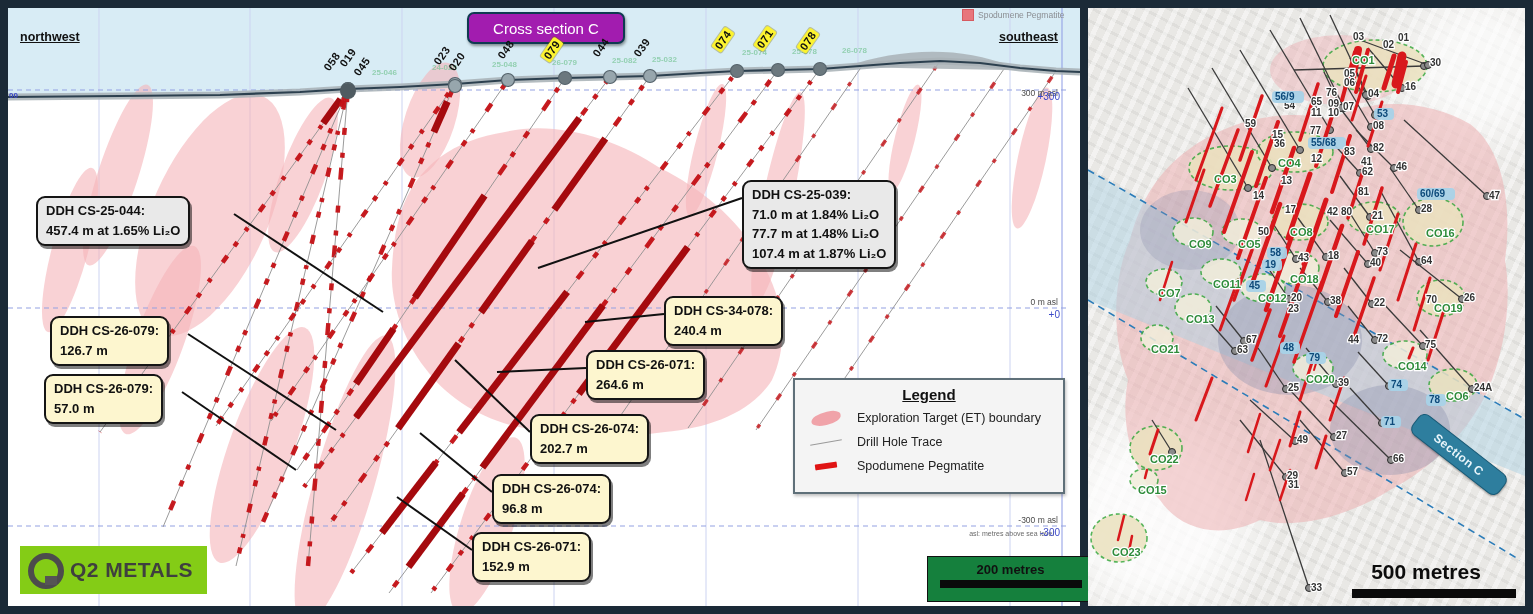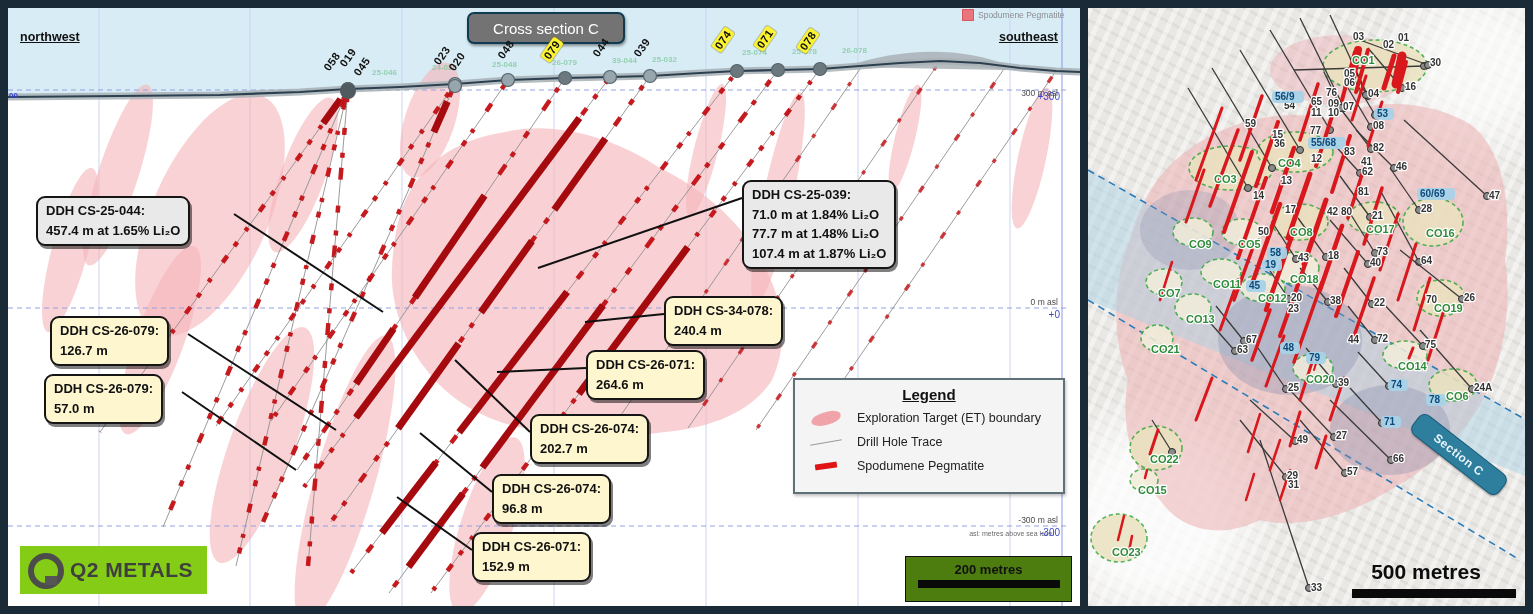--- a/index.html
+++ b/index.html
@@ -6,21 +6,21 @@
   #root{position:relative;width:1533px;height:614px;background:#1b2a37;font-family:"Liberation Sans",sans-serif;overflow:hidden;}
   .panel{position:absolute;overflow:hidden;}
   #xsec-panel{left:8px;top:8px;width:1072px;height:598px;background:#ffffff;}
   #map-panel{left:1088px;top:8px;width:437px;height:598px;background:#e9e8e5;
     background-image:
       radial-gradient(circle at 15% 85%, rgba(255,255,255,.8) 0 60px, rgba(0,0,0,0) 130px),
       radial-gradient(circle at 90% 10%, rgba(255,255,255,.7) 0 40px, rgba(0,0,0,0) 110px),
       repeating-linear-gradient(115deg, rgba(255,255,255,.45) 0 5px, rgba(0,0,0,0) 5px 13px),
       repeating-linear-gradient(28deg, rgba(0,0,0,.045) 0 3px, rgba(0,0,0,0) 3px 12px);}
   svg{position:absolute;left:0;top:0;}
-  .title-pill{position:absolute;left:467px;top:12px;width:154px;height:28px;background:#737373;border:2px solid #0f3a51;border-radius:7px;color:#fff;font-size:15px;display:flex;align-items:center;justify-content:center;box-shadow:1px 2px 3px rgba(0,0,0,.4);}
+  .title-pill{position:absolute;left:467px;top:12px;width:154px;height:28px;background:#a21caf;border:2px solid #0f3a51;border-radius:7px;color:#fff;font-size:15px;display:flex;align-items:center;justify-content:center;box-shadow:1px 2px 3px rgba(0,0,0,.4);}
   .dir-label{position:absolute;top:30px;font-size:12.5px;font-weight:bold;color:#111;text-decoration:underline;}
   .mini-legend{position:absolute;left:962px;top:9px;display:flex;align-items:center;gap:4px;}
   .mini-legend .sw{width:10px;height:10px;background:#e8767c;border:1px solid #d65a60;}
   .mini-legend .lbl{font-size:8.5px;color:#8a8d92;}
   .collar-label{position:absolute;font-size:11px;font-weight:bold;color:#101010;transform:rotate(-55deg);transform-origin:0 100%;white-space:nowrap;letter-spacing:.5px;}
   .collar-label.hl{background:#fcf32f;padding:0 2px;border-radius:2px;box-shadow:0 0 0 1px rgba(120,110,0,.35);}
   .ghost-label{position:absolute;font-size:8px;font-weight:bold;color:#7cc79b;opacity:.75;white-space:nowrap;}
   .callout{position:absolute;border:2.5px solid #151515;border-radius:9px;padding:3px 8px 4px 8px;font-size:13px;font-weight:bold;color:#111;line-height:1.5;box-shadow:2px 3px 0 rgba(0,0,0,.5);white-space:nowrap;}
   .callout.grey{background:#e9e9e9;}
   .callout.yellow{background:#fdf6cf;}
@@ -29,21 +29,21 @@
   .footnote{position:absolute;left:938px;top:530px;width:116px;text-align:right;font-size:7px;color:#6a6a6a;}
   .edge-tick{position:absolute;left:9px;top:91px;font-size:8px;color:#3b49c8;font-weight:bold;}
   .legend-box{position:absolute;left:793px;top:378px;width:268px;height:112px;background:#f4f4f4;border:2px solid #5f7079;box-shadow:1px 2px 3px rgba(0,0,0,.25);}
   .legend-title{text-align:center;font-size:15px;font-weight:bold;text-decoration:underline;margin-top:6px;color:#111;}
   .legend-row{display:flex;align-items:center;margin:6px 0 0 14px;height:18px;}
   .legend-row .sw{width:34px;display:flex;justify-content:center;margin-right:14px;}
   .legend-row .lbl{font-size:12.5px;color:#222;}
   .sw-blob{width:30px;height:13px;background:#f0a3a9;border-radius:60% 40% 55% 45%;transform:rotate(-12deg);}
   .sw-line{width:32px;height:0;border-top:1.5px solid #9a9a9a;transform:rotate(-10deg);}
   .sw-dash{width:22px;height:6px;background:#e01414;transform:rotate(-8deg);border-radius:1px;}
-  .scalebar{position:absolute;left:905px;top:556px;width:165px;height:44px;background:#4d7c0f;border:1.5px solid #111;}
+  .scalebar{position:absolute;left:927px;top:556px;width:165px;height:44px;background:#15803d;border:1.5px solid #111;}
   .scalebar .lbl{text-align:center;font-size:13px;font-weight:bold;margin-top:5px;color:#111;}
   .scalebar .bar{margin:3px auto 0 auto;width:142px;height:8px;background:#0a0a0a;}
   .logo{position:absolute;left:20px;top:546px;height:48px;display:flex;align-items:center;background:#84cc16;padding:0 14px 0 8px;}
   .logo-icon{position:relative;width:34px;height:34px;margin-right:8px;}
   .logo-icon .ring{position:absolute;left:0;top:0;width:24px;height:24px;border:6px solid #4c4c4c;border-radius:50%;}
   .logo-icon .notch{position:absolute;left:17px;top:23px;width:12px;height:9px;background:#555;}
   .logo-text{font-size:21px;font-weight:bold;color:#3f3f3f;letter-spacing:.5px;}
   .sectionc-pill{position:absolute;left:1404px;top:442px;width:108px;height:23px;background:#2e7e9e;border:1.5px solid #175a77;border-radius:8px;color:#eaf6fb;font-size:12px;font-weight:bold;display:flex;align-items:center;justify-content:center;transform:rotate(38deg);box-shadow:1px 1px 2px rgba(0,0,0,.35);letter-spacing:.5px;}
   .map-scale-lbl{position:absolute;left:1330px;top:560px;width:192px;text-align:center;font-size:21px;font-weight:bold;color:#0c0c0c;}
   .map-scale-bar{position:absolute;left:1352px;top:589px;width:164px;height:9px;background:#0a0a0a;}
@@ -166,21 +166,21 @@
   </div>
 
   <div class="edge-tick">00</div>
   <div class="footnote">asl: metres above sea level</div>
 
   <div id="overlay-layer">
       <div class="ghost-label" style="left:372px;top:68px;">25-046</div>
       <div class="ghost-label" style="left:432px;top:63px;">24-028</div>
       <div class="ghost-label" style="left:492px;top:60px;">25-048</div>
       <div class="ghost-label" style="left:552px;top:58px;">26-079</div>
-      <div class="ghost-label" style="left:612px;top:56px;">39-044</div>
+      <div class="ghost-label" style="left:612px;top:56px;">25-082</div>
       <div class="ghost-label" style="left:652px;top:55px;">25-032</div>
       <div class="ghost-label" style="left:742px;top:48px;">25-074</div>
       <div class="ghost-label" style="left:792px;top:47px;">25-078</div>
       <div class="ghost-label" style="left:842px;top:46px;">26-078</div>
       <div class="collar-label" style="left:331px;top:61px;">058</div>
       <div class="collar-label" style="left:347px;top:57px;">019</div>
       <div class="collar-label" style="left:361px;top:66px;">045</div>
       <div class="collar-label" style="left:441px;top:55px;">023</div>
       <div class="collar-label" style="left:456px;top:61px;">020</div>
       <div class="collar-label" style="left:505px;top:49px;">048</div>

